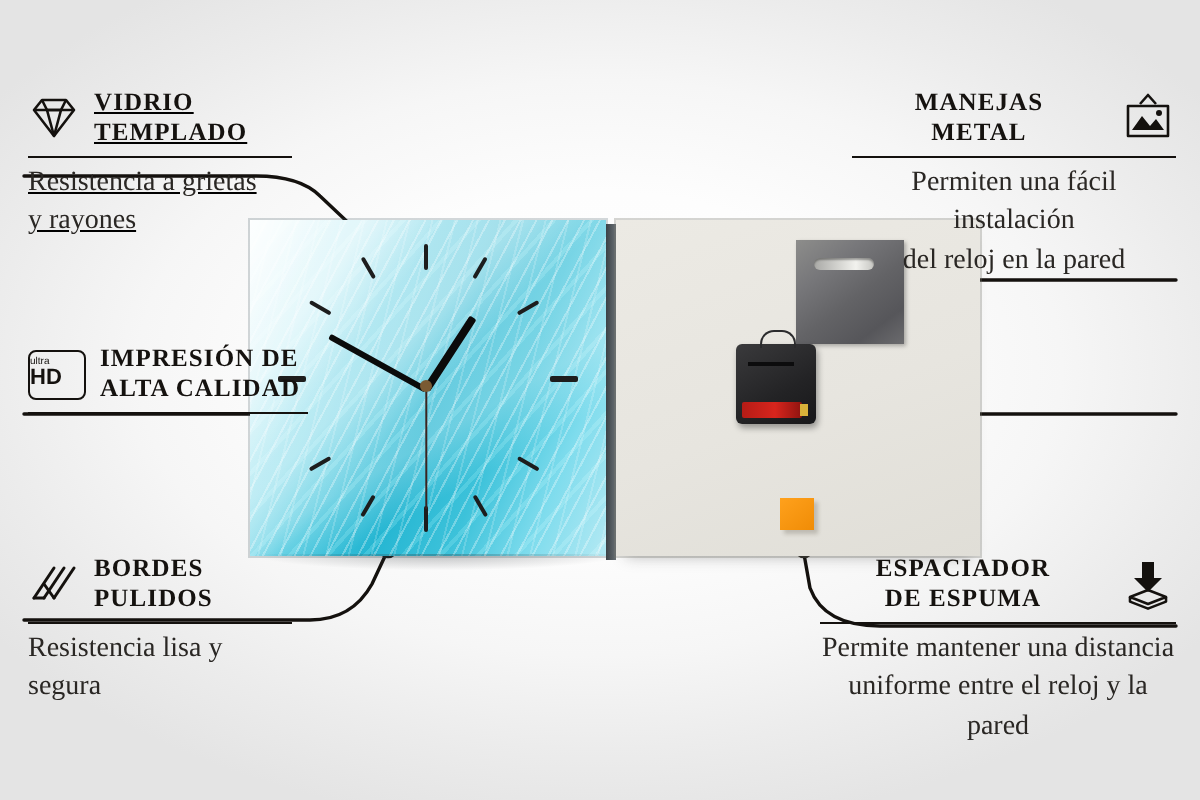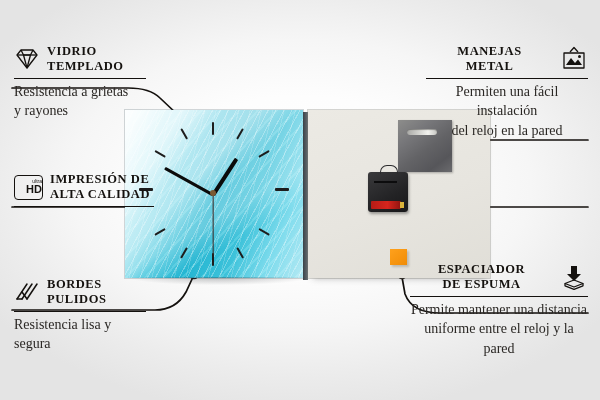--- a/index.html
+++ b/index.html
@@ -183,42 +183,42 @@
       <div class="slot"></div>
     </div>
     <div id="mech">
       <div class="hook"></div>
       <div class="slit"></div>
       <div class="batt"></div>
     </div>
     <div id="foam"></div>
   </div>
 
-  <div class="feat left" style="left:14px;top:44px;width:132px;">
+  <div class="feat left" style="left:14px;top:44px;width:132px;text-decoration:underline;">
     <div class="feat-head">
       <svg class="ico" width="26" height="24" viewBox="0 0 26 24">
         <g fill="none" stroke="#14110e" stroke-width="1.3" stroke-linejoin="round">
           <path d="M3 8 L7 3 L19 3 L23 8 L13 21 Z"></path>
           <path d="M3 8 L23 8"></path>
             <path d="M7 3 L9.5 8 L13 21"></path>
             <path d="M19 3 L16.5 8 L13 21"></path>
           <path d="M9.5 8 L16.5 8"></path>
         </g>
       </svg>
       <div class="titles">VIDRIO
 TEMPLADO</div>
     </div>
     <div class="rule"></div>
     <div class="desc">Resistencia a grietas
 y rayones</div>
   </div>
 
   <div class="feat left" style="left:14px;top:172px;width:140px;">
     <div class="feat-head">
-      <div style="width:27px;height:23px;border:1.4px solid #14110e;border-radius:4px;display:flex;flex-direction:column;align-items:flex-end;justify-content:center;line-height:1;">
+      <div style="width:27px;height:23px;border:1.4px solid #14110e;border-radius:4px;display:flex;flex-direction:column;align-items:flex-start;justify-content:center;line-height:1;">
         <span style="font-size:5px;font-family:'Liberation Sans',sans-serif;color:#14110e;">ultra</span>
         <span style="font-size:11px;font-weight:bold;font-family:'Liberation Sans',sans-serif;color:#14110e;">HD</span>
       </div>
       <div class="titles">IMPRESIÓN DE
 ALTA CALIDAD</div>
     </div>
     <div class="rule"></div>
   </div>
 
   <div class="feat left" style="left:14px;top:277px;width:132px;">
@@ -251,21 +251,21 @@
           <circle cx="19.5" cy="10.5" r="1.5" fill="#14110e" stroke="none"></circle>
         </g>
       </svg>
     </div>
     <div class="rule"></div>
     <div class="desc">Permiten una fácil instalación
 del reloj en la pared</div>
   </div>
 
 
-  <div class="feat right" style="right:12px;top:262px;width:178px;">
+  <div class="feat right" style="right:12px;top:277px;width:178px;">
     <div class="feat-head">
       <div class="titles" style="flex:1;">ESPACIADOR
 DE ESPUMA</div>
       <svg class="ico" width="28" height="26" viewBox="0 0 28 26">
         <g fill="#14110e">
           <path d="M11 2 h6 v8 h4 l-7 7 -7 -7 h4 Z"></path>
         </g>
         <g fill="none" stroke="#14110e" stroke-width="1.3" stroke-linejoin="round">
           <path d="M5 19.5 L14 16 L23 19.5 L14 23 Z"></path>
           <path d="M5 19.5 v2.3 L14 25.3 L23 21.8 v-2.3"></path>

